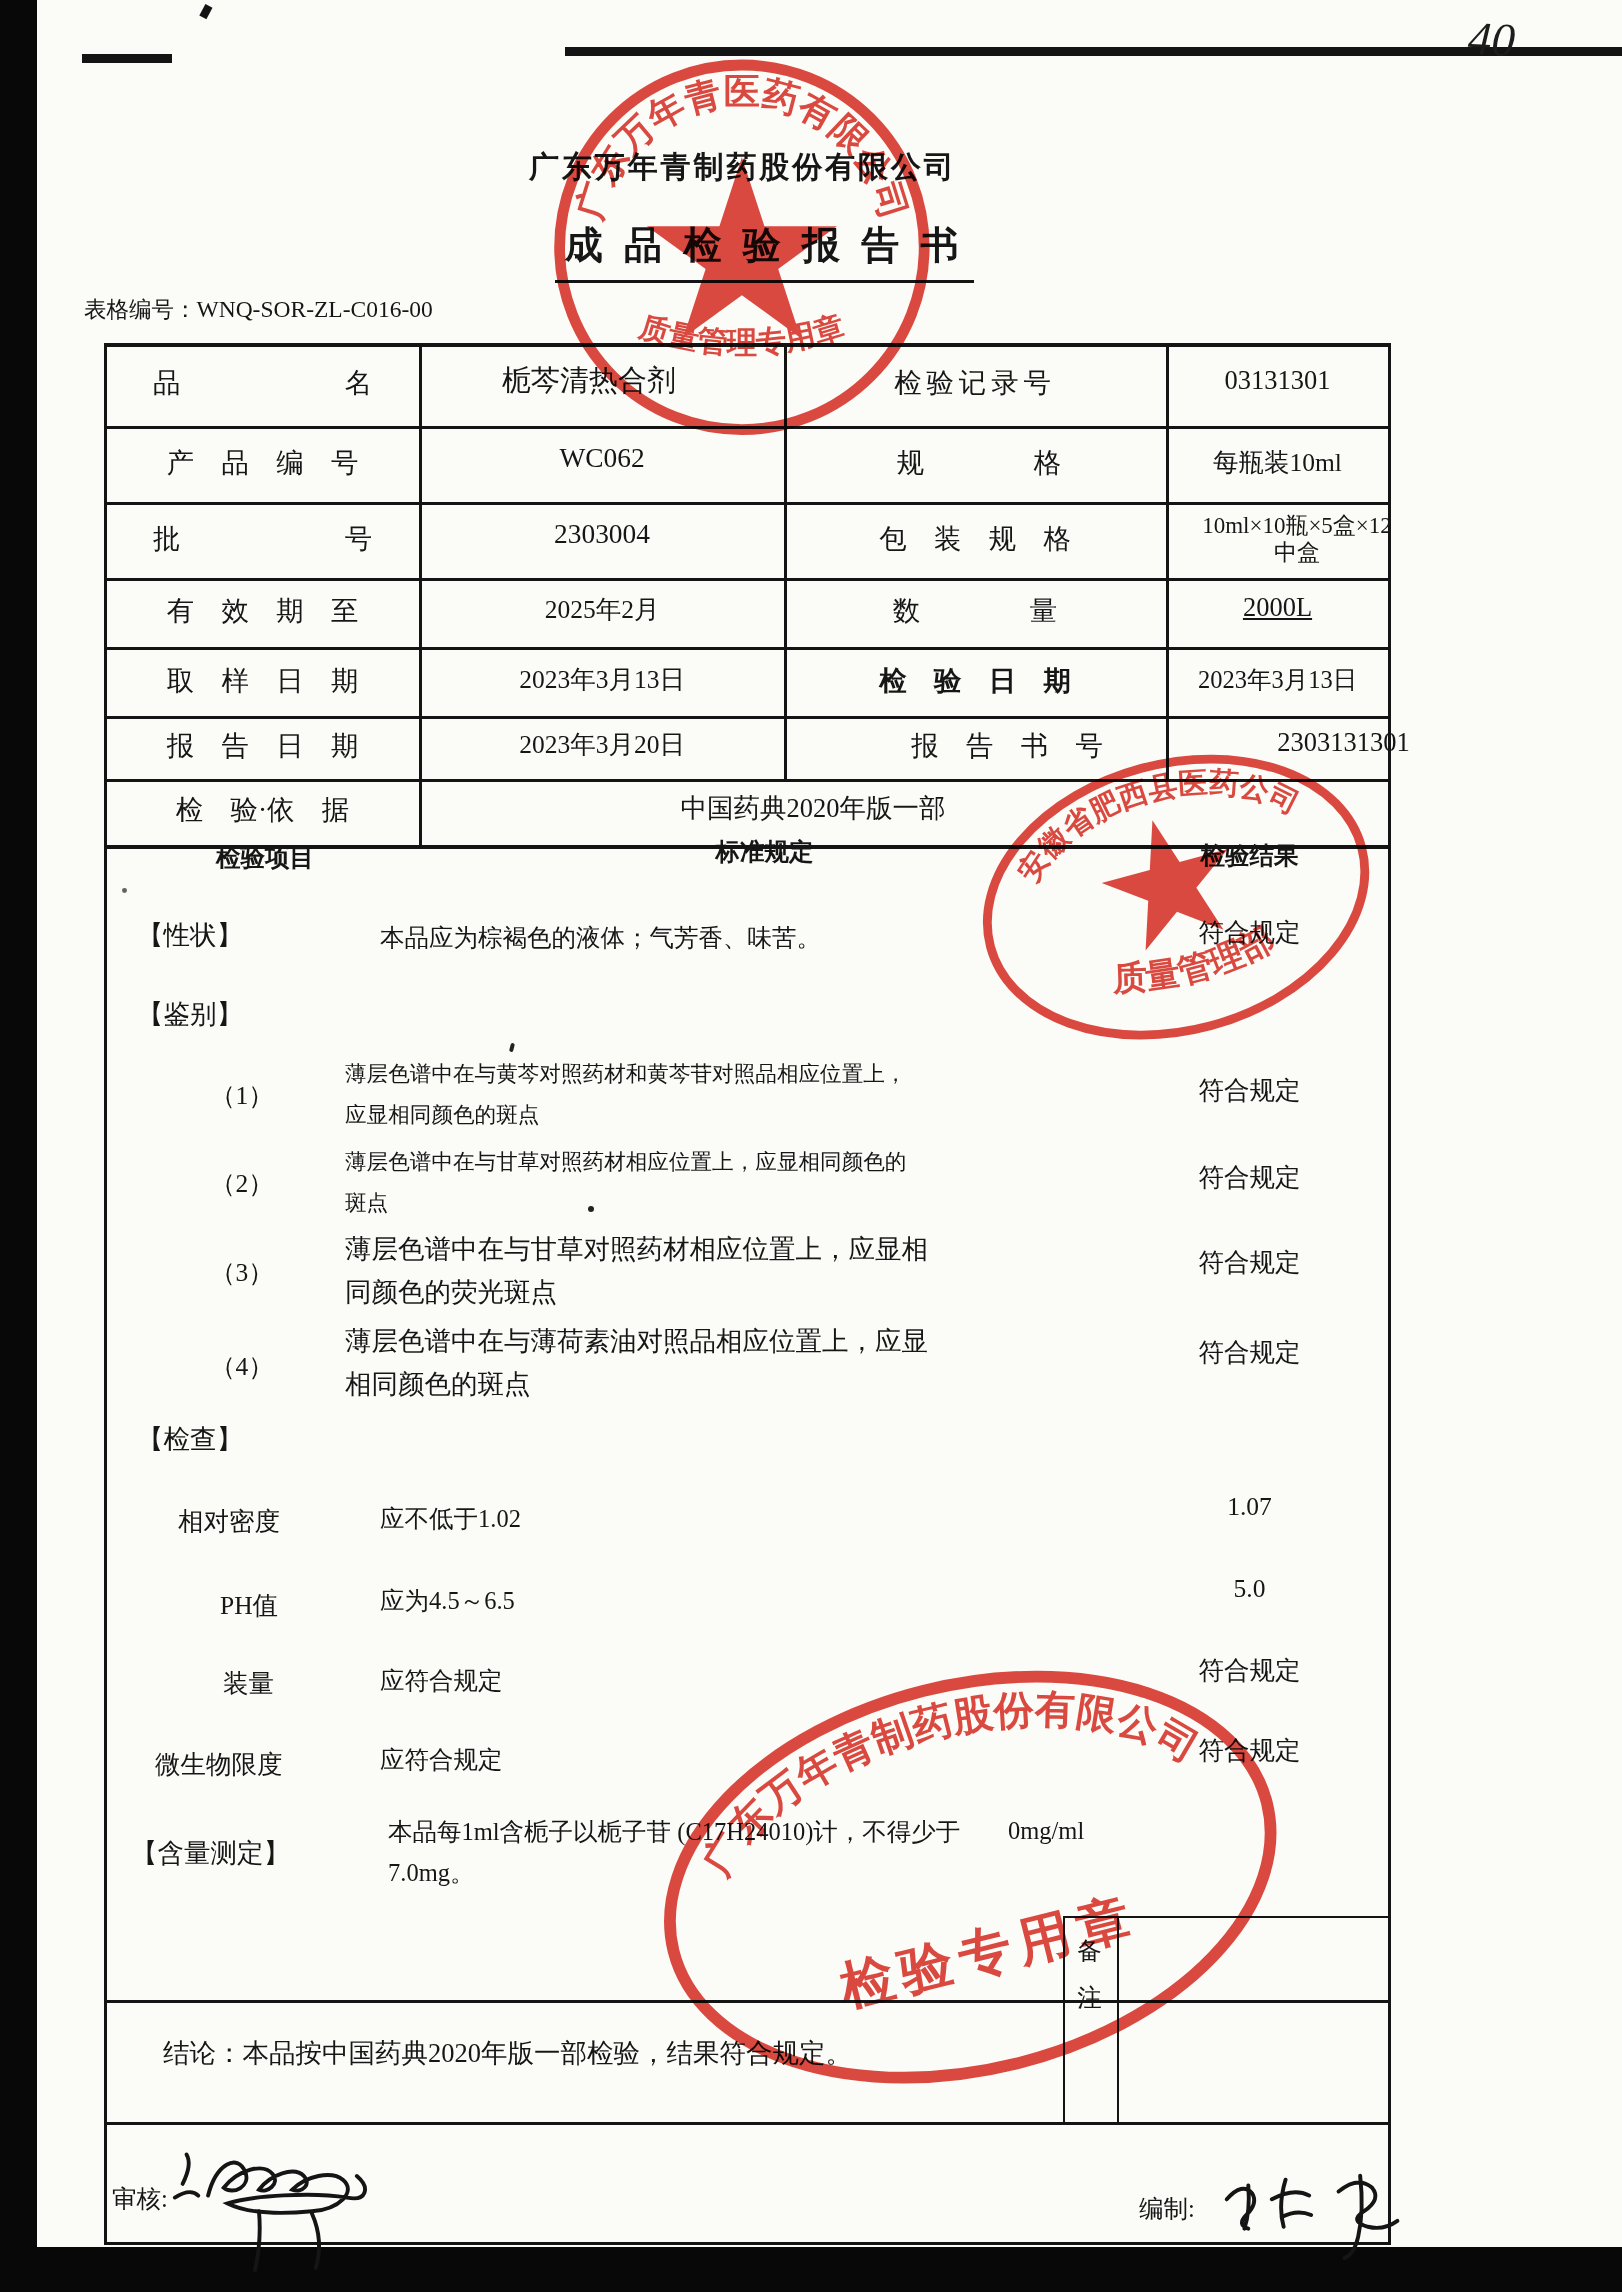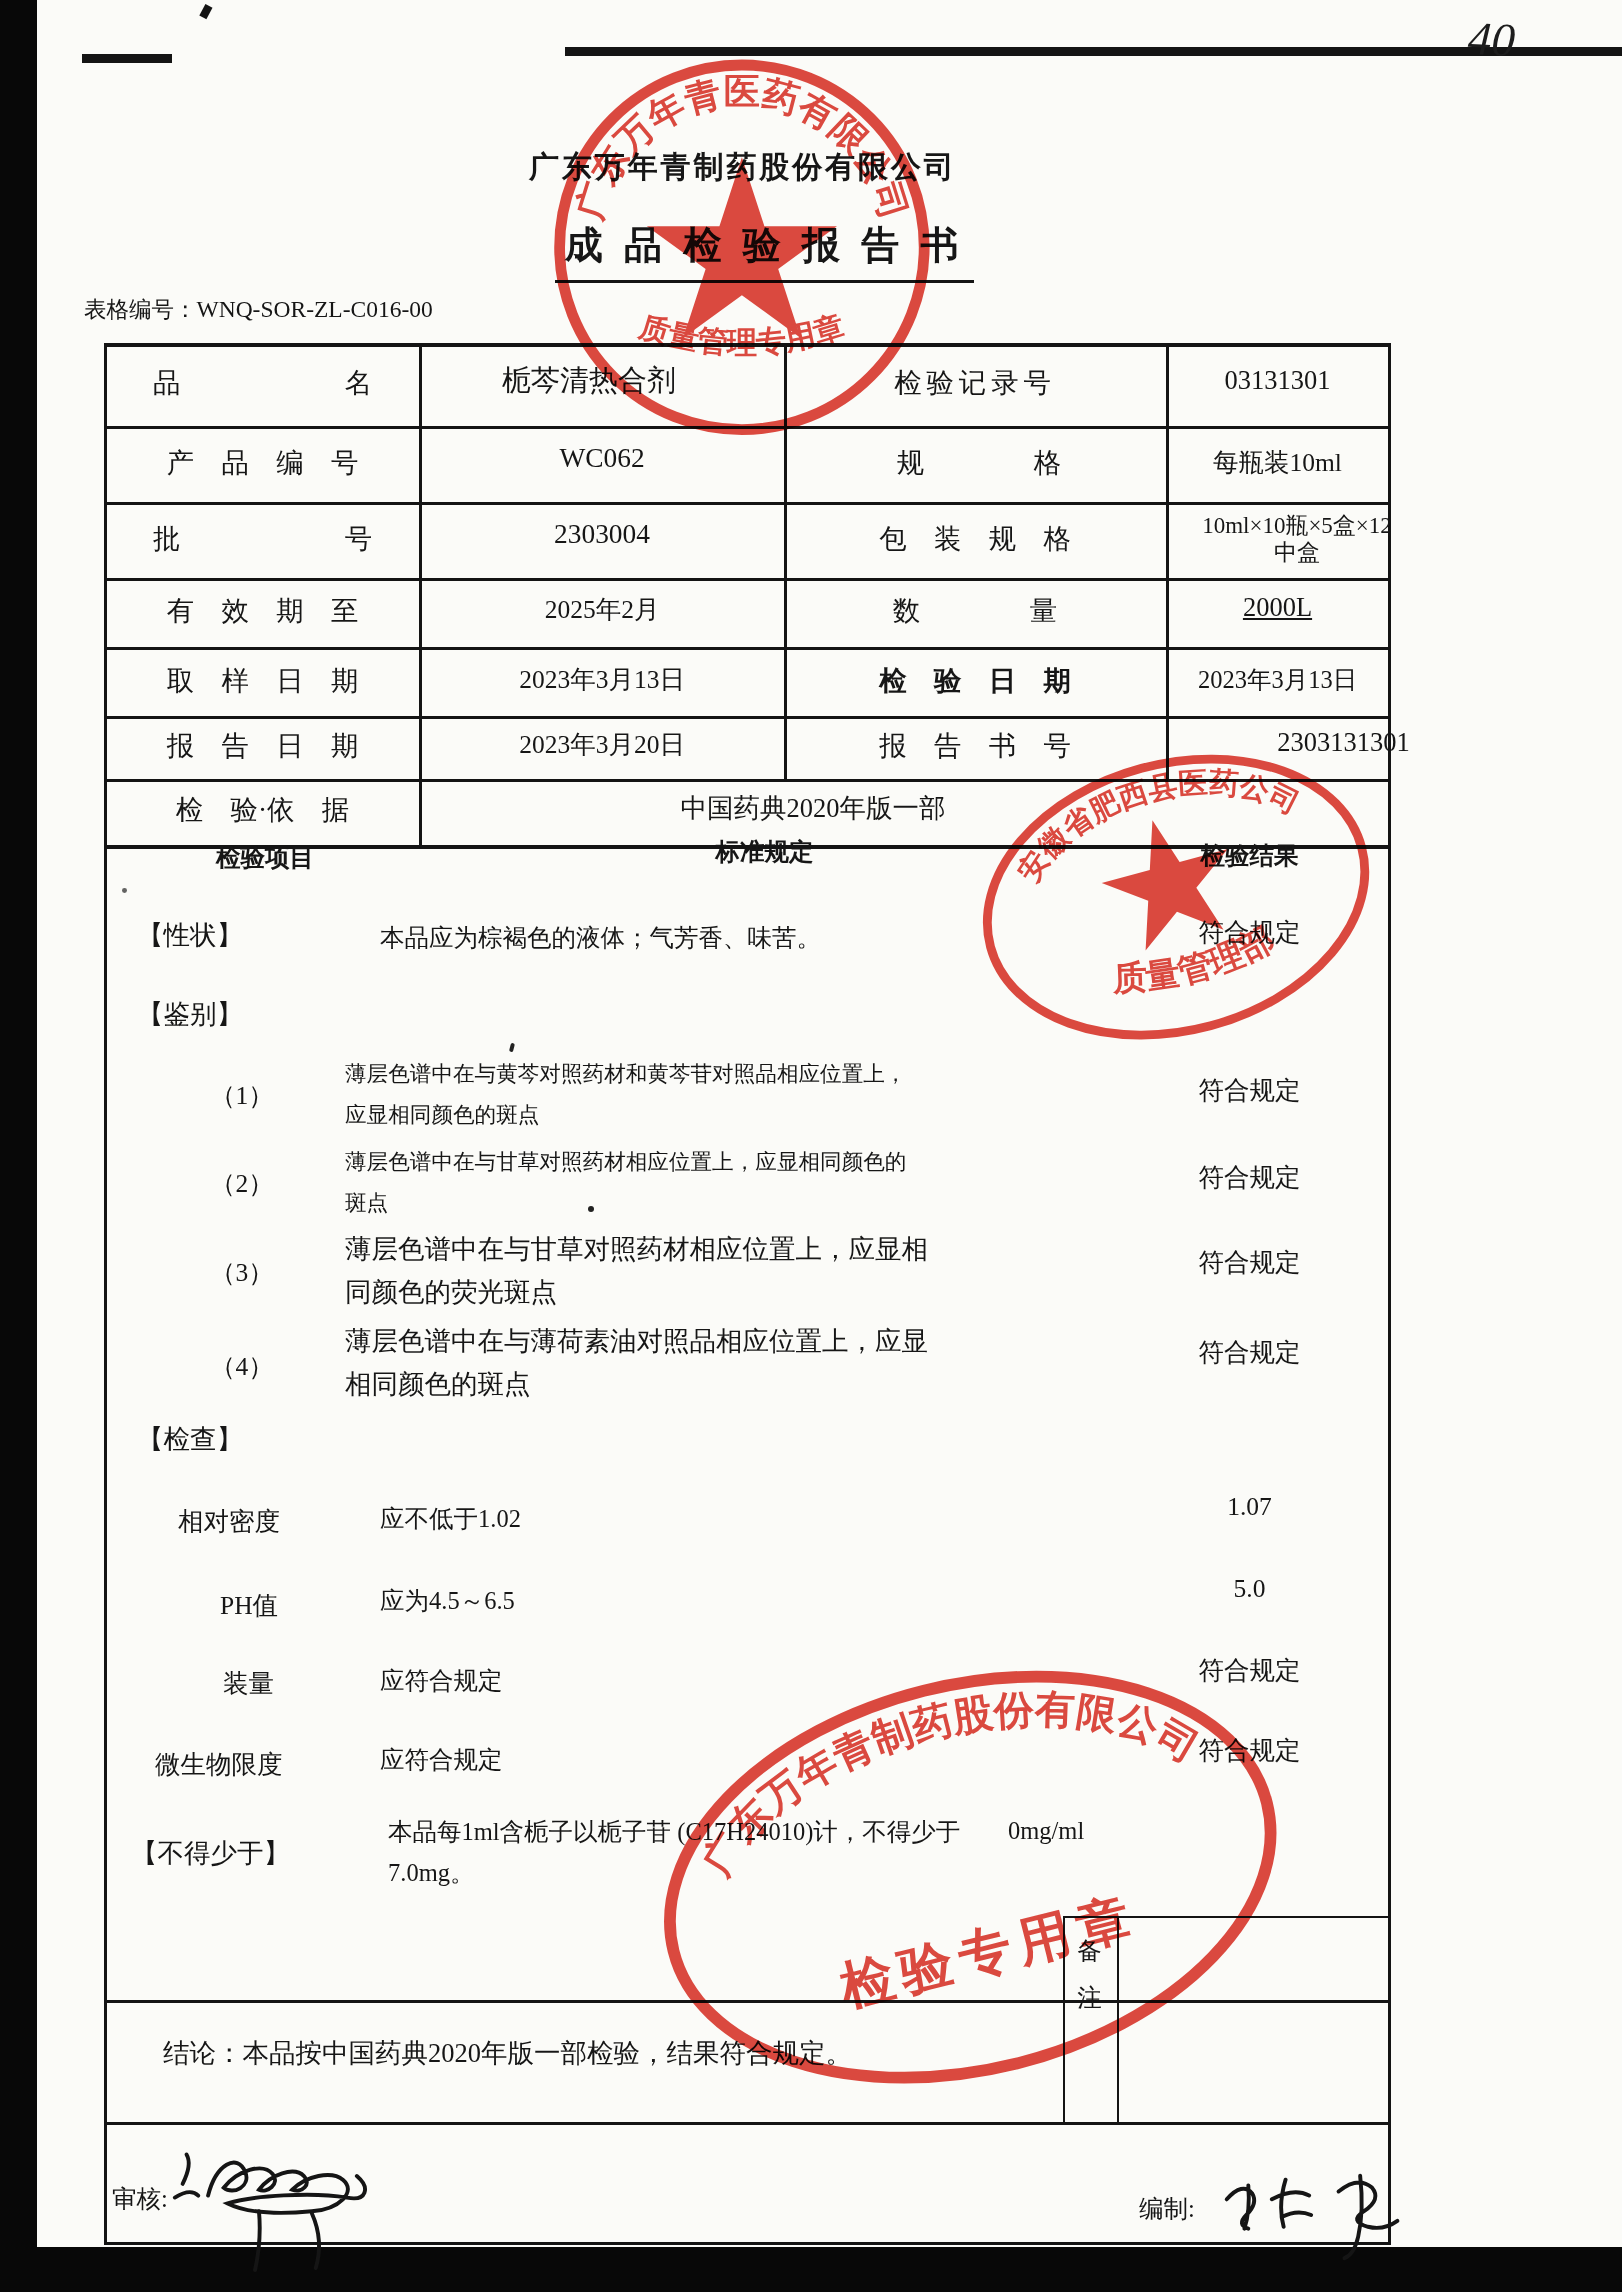--- a/index.html
+++ b/index.html
@@ -66,21 +66,21 @@
   <div class="abs ctr" style="left:784px;top:593px;width:382px;font-size:27.4px;">数　　　　量</div>
   <div class="abs ctr" style="left:1166px;top:592px;width:223px;font-size:26.5px;text-decoration:underline;">2000L</div>
 
   <div class="abs ctr" style="left:106px;top:663px;width:313px;font-size:27.4px;">取　样　日　期</div>
   <div class="abs ctr" style="left:419px;top:662px;width:366px;font-size:25.5px;">2023年3月13日</div>
   <div class="abs ctr" style="left:784px;top:663px;width:382px;font-size:27.4px;font-weight:bold;">检　验　日　期</div>
   <div class="abs ctr" style="left:1166px;top:663px;width:223px;font-size:24.5px;">2023年3月13日</div>
 
   <div class="abs ctr" style="left:106px;top:728px;width:313px;font-size:27.4px;">报　告　日　期</div>
   <div class="abs ctr" style="left:419px;top:727px;width:366px;font-size:25.5px;">2023年3月20日</div>
-  <div class="abs ctr" style="left:784px;top:728px;width:382px;font-size:27.4px;">报　告　书　号</div>
+  <div class="abs ctr" style="left:784px;top:728px;width:382px;font-size:27.4px;padding-left:32px;">报　告　书　号</div>
   <div class="abs ctr" style="left:1232px;top:727px;width:223px;font-size:26.5px;">2303131301</div>
 
   <div class="abs ctr" style="left:106px;top:792px;width:313px;font-size:27.4px;">检　验·依　据</div>
   <div class="abs ctr" style="left:578px;top:790px;width:470px;font-size:26.5px;">中国药典2020年版一部</div>
 
   <div class="abs ctr" style="left:157px;top:841px;width:216px;font-size:24.5px;font-weight:600;">检验项目</div>
   <div class="abs ctr" style="left:647px;top:835px;width:235px;font-size:24.5px;font-weight:600;">标准规定</div>
   <div class="abs ctr" style="left:1117px;top:839px;width:265px;font-size:24.5px;font-weight:600;">检验结果</div>
 
   <div class="abs" style="left:137px;top:917px;font-size:26.5px;">【性状】</div>
@@ -120,21 +120,21 @@
   <div class="abs ctr" style="left:1117px;top:1574px;width:265px;font-size:25.5px;">5.0</div>
 
   <div class="abs" style="left:223px;top:1666px;font-size:25.5px;">装量</div>
   <div class="abs" style="left:380px;top:1664px;font-size:24.5px;">应符合规定</div>
   <div class="abs ctr" style="left:1117px;top:1653px;width:265px;font-size:25.5px;">符合规定</div>
 
   <div class="abs" style="left:155px;top:1747px;font-size:25.5px;">微生物限度</div>
   <div class="abs" style="left:380px;top:1743px;font-size:24.5px;">应符合规定</div>
   <div class="abs ctr" style="left:1117px;top:1733px;width:265px;font-size:25.5px;">符合规定</div>
 
-  <div class="abs" style="left:131px;top:1835px;font-size:26.5px;">【不得少于】</div>
+  <div class="abs" style="left:131px;top:1835px;font-size:26.5px;">【含量测定】</div>
   <div class="abs" style="left:388px;top:1815px;font-size:24.5px;">本品每1ml含栀子以栀子苷 (C17H24010)计，不得少于</div>
   <div class="abs" style="left:388px;top:1856px;font-size:24.5px;">7.0mg。</div>
   <div class="abs" style="left:1008px;top:1817px;font-size:24.5px;">0mg/ml</div>
 
   <div class="ln" style="left:1063px;top:1916px;width:327px;height:2px;"></div>
   <div class="ln" style="left:1063px;top:1916px;width:2px;height:208px;"></div>
   <div class="ln" style="left:1117px;top:1916px;width:2px;height:208px;"></div>
   <div class="ln" style="left:104px;top:2000px;width:1287px;height:2.9px;"></div>
   <div class="ln" style="left:104px;top:2122px;width:1287px;height:2.9px;"></div>
   <div class="ln" style="left:104px;top:2242px;width:1287px;height:2.9px;"></div>

